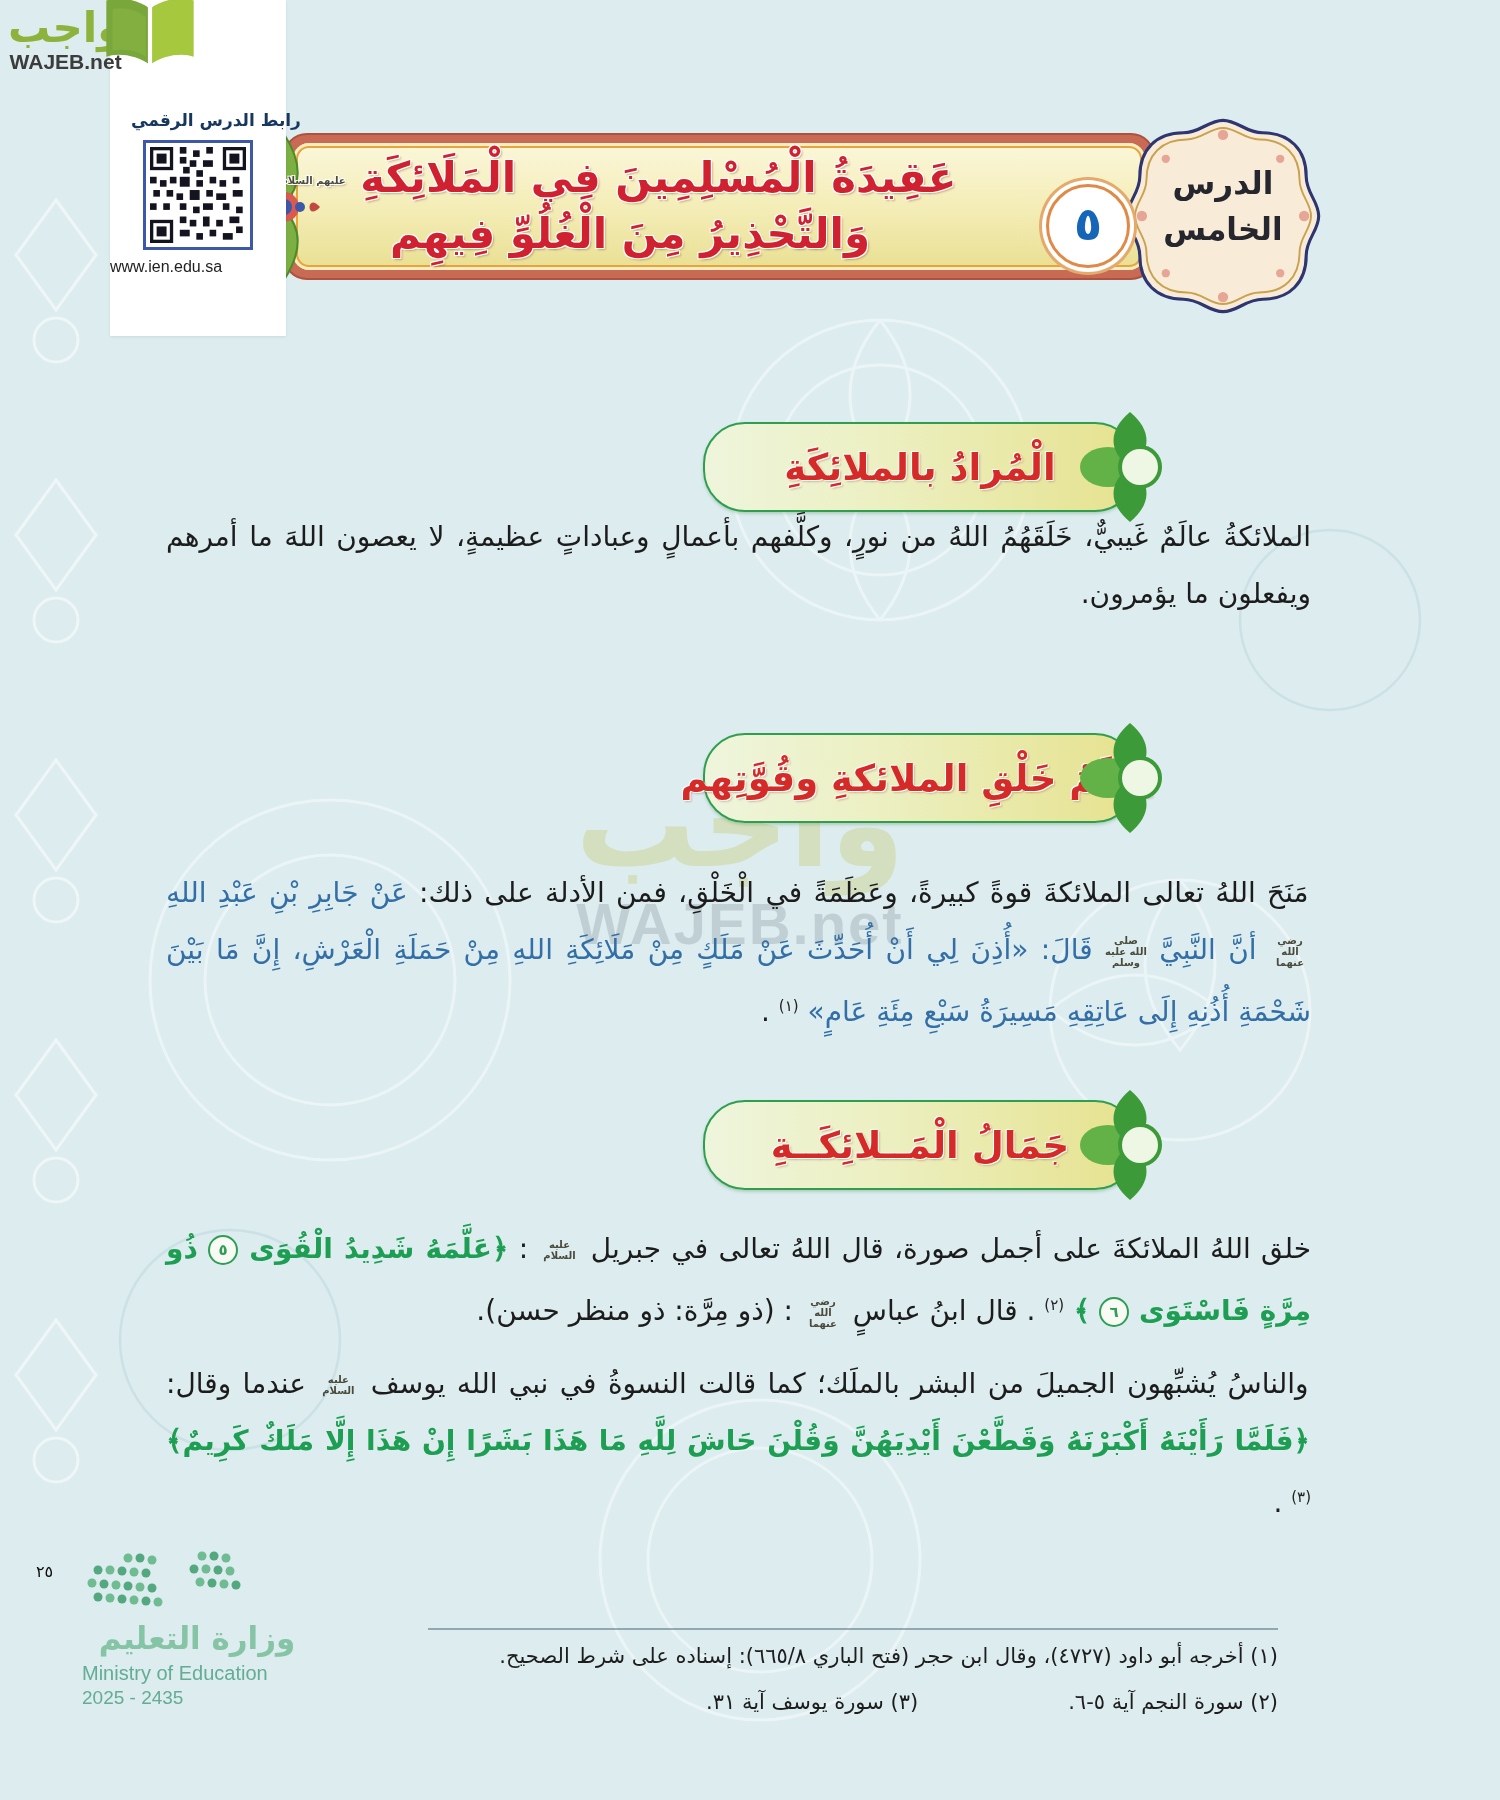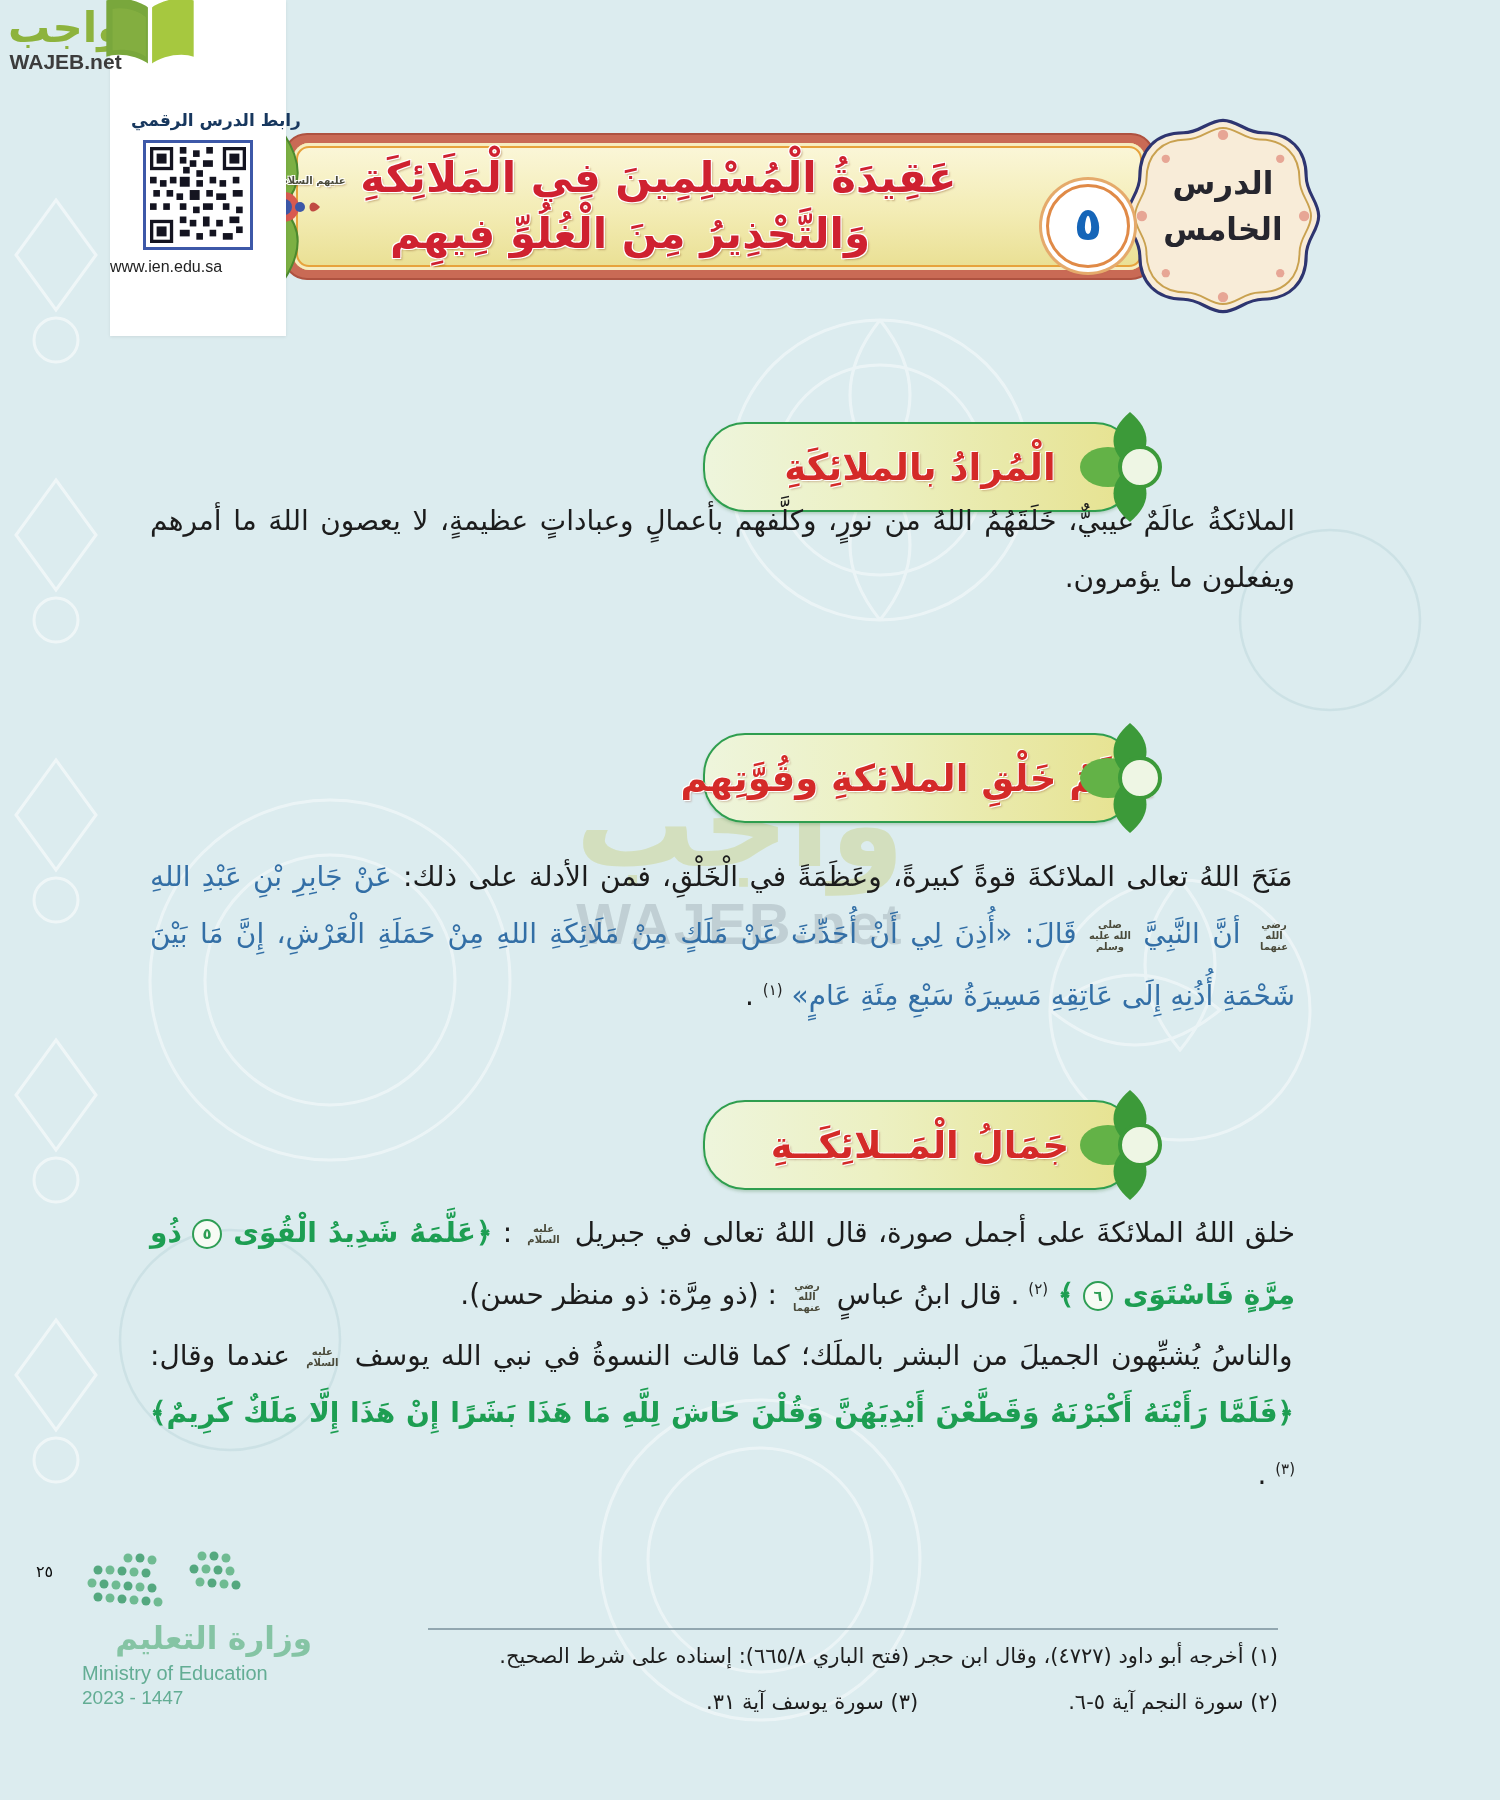--- a/index.html
+++ b/index.html
@@ -45,36 +45,36 @@
 
   
   .h-banner{position:absolute;left:703px;width:430px;height:86px;border:2px solid #2f9e4f;border-radius:42px;
     background:linear-gradient(to left,#e6e28f 0%,#ecf0c2 60%,#eef5dc 100%);z-index:2;
     display:flex;align-items:center;justify-content:center;box-shadow:0 2px 3px rgba(60,120,60,.25);}
   .h-banner .h-text{font-size:37px;font-weight:bold;color:#d42a28;direction:rtl;white-space:nowrap;
     text-shadow:1px 1px 0 #fff,-1px -1px 0 #fff,2px 2px 2px rgba(120,40,20,.25);}
   .h-orn{position:absolute;width:96px;height:118px;z-index:3;}
 
   
-  .body-text{position:absolute;left:150px;width:1145px;direction:rtl;text-align:justify;font-size:28px;line-height:57px;color:#1c1c1c;z-index:2;margin:0;}
+  .body-text{position:absolute;left:150px;width:1145px;direction:rtl;text-align:justify;font-size:28px;line-height:57px;color:#1c1c1c;z-index:2;margin:16px;}
   .blue{color:#336fa6;}
   .green{color:#1d9e52;font-weight:bold;}
   .ref{font-size:15px;vertical-align:super;color:#222;}
   .ayah{display:inline-flex;align-items:center;justify-content:center;width:30px;height:30px;border:2px solid #2f9e55;border-radius:50%;
     color:#2f9e55;font-size:15px;font-weight:bold;vertical-align:middle;background:#f7fbf4;box-sizing:border-box;}
 
   
   .footnotes{position:absolute;left:428px;top:1636px;width:850px;direction:rtl;z-index:2;}
   .fn-divider{position:absolute;left:428px;top:1628px;width:850px;height:2px;background:#55707c;opacity:.55;z-index:2;}
   .fn{font-size:21px;color:#1d1d1d;line-height:40px;}
   .fn-row{display:flex;gap:150px;margin-top:6px;}
 
   
   .moe{position:absolute;left:82px;top:1550px;width:230px;z-index:2;}
-  .moe-ar{font-size:31px;font-weight:bold;color:#85c4a4;margin-top:4px;direction:rtl;text-align:right;}
+  .moe-ar{font-size:31px;font-weight:bold;color:#85c4a4;margin-top:4px;direction:rtl;text-align:center;}
   .moe-en{font-size:20px;color:#63ad94;font-family:"Liberation Sans",sans-serif;margin-top:6px;}
   .moe-yr{font-size:19px;color:#63ad94;font-family:"Liberation Sans",sans-serif;margin-top:2px;}
   .badge{position:absolute;left:36px;top:1562px;width:174px;height:130px;z-index:3;opacity:.95;
     background:linear-gradient(135deg,#7799a6 0%,#597f8d 45%,#3d granted;}
   .badge{background:linear-gradient(135deg,#7799a6 0%,#597f8d 45%,#3d6372 100%);
     clip-path:polygon(28% 3%,50% 0,72% 3%,97% 28%,100% 50%,97% 72%,72% 97%,50% 100%,28% 97%,3% 72%,0 50%,3% 28%);}
   .badge .pnum{position:absolute;left:0;top:28px;width:100%;text-align:center;font-size:44px;font-weight:bold;color:#fff;}
   .cropline-v{position:absolute;left:51px;top:1756px;width:2px;height:44px;background:#90a0a6;z-index:2;}
   .mark-h{position:absolute;left:0;top:46px;width:52px;height:1px;background:#9a9a9a;z-index:6;}
   .mark-v{position:absolute;left:149px;top:0;width:1px;height:12px;background:#9a9a9a;z-index:6;}
@@ -348,21 +348,21 @@
           <circle cx="136" cy="20" r="4.5" fill="#54a87f"></circle>
           <circle cx="148" cy="21" r="4.5" fill="#6fbb92"></circle>
         <circle cx="118" cy="32" r="4.5" fill="#6fbb92"></circle>
           <circle cx="130" cy="33" r="4.5" fill="#54a87f"></circle>
           <circle cx="142" cy="34" r="4.5" fill="#6fbb92"></circle>
           <circle cx="154" cy="35" r="4.5" fill="#54a87f"></circle>
       </g>
     </svg>
     <div class="moe-ar">وزارة التعليم</div>
     <div class="moe-en">Ministry of Education</div>
-    <div class="moe-yr">2023 - 1447</div>
+    <div class="moe-yr">2025 - 2435</div>
   </div>
 
   <div class="badge">
     <div class="pnum">٢٥</div>
   </div>
   <div class="cropline-v"></div>
 
 </div>
 
 </body></html>

